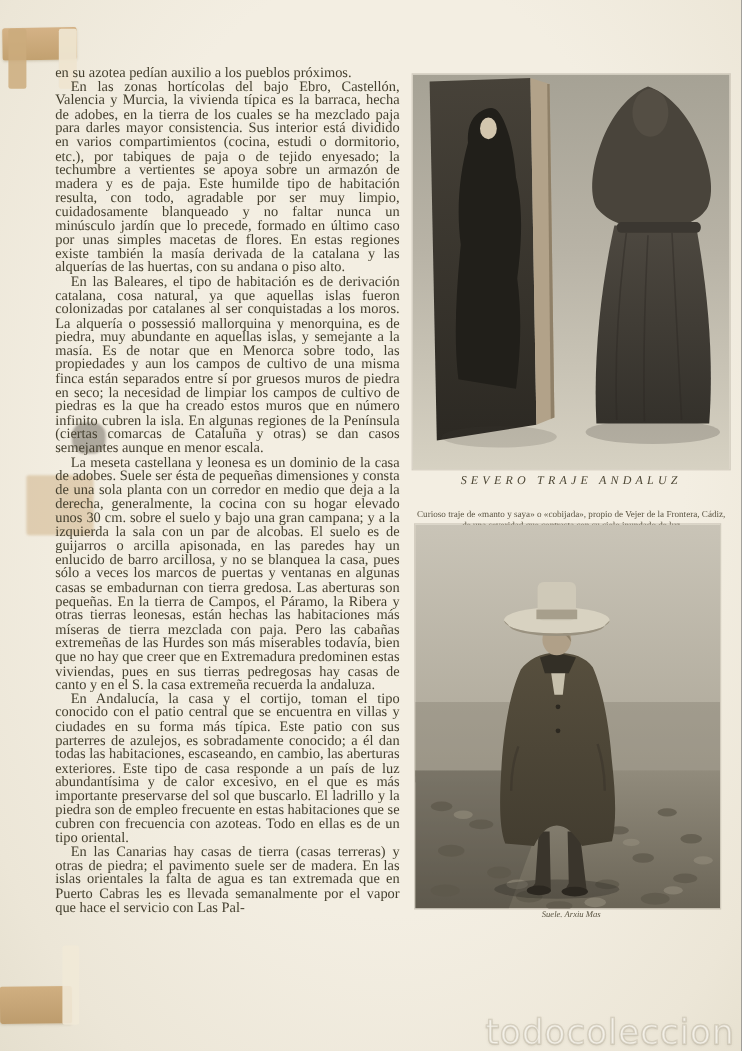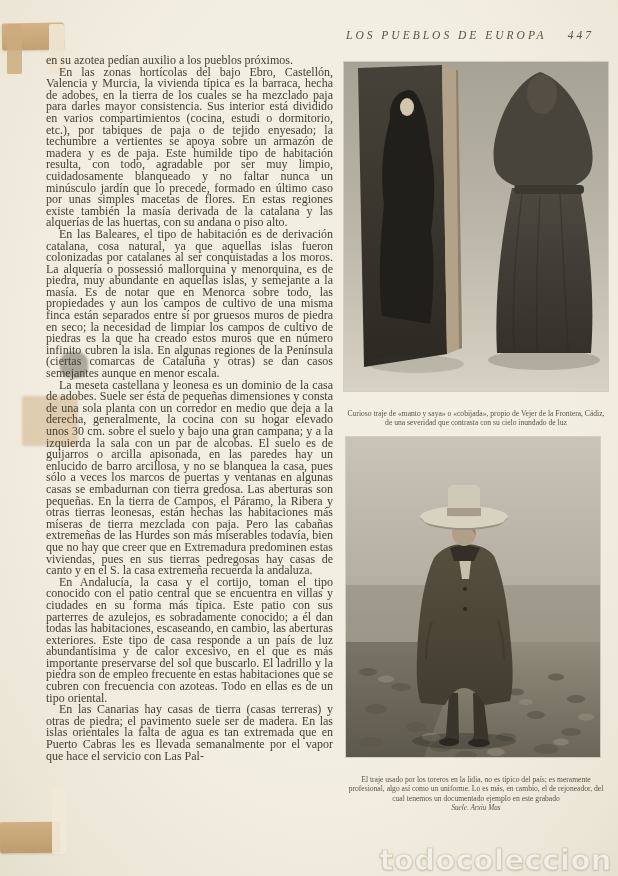--- a/index.html
+++ b/index.html
@@ -38,21 +38,21 @@
     text-align:center;color:#5a5442;
   }
   .fig-credit{
     margin-top:1px;text-align:center;font-style:italic;
     font-size:7.2px;color:#5a5442;
   }
   
   .watermark{
     position:absolute;right:6px;bottom:-1px;
     font-family:"DejaVu Sans","Liberation Sans",sans-serif;
-    font-weight:bold;font-size:29px;letter-spacing:.5px;
+    font-weight:normal;font-size:29px;letter-spacing:.5px;
     color:rgba(253,250,243,.78);
     -webkit-text-stroke:1.2px rgba(193,185,167,.55);
     text-shadow:0 1px 2px rgba(170,162,142,.5);
   }
   
   .tape{position:absolute;border-radius:2px;}
   .tape-tl-h{left:2px;top:23px;width:62px;height:27px;
     background:linear-gradient(#d4b286,#c2a170);transform:rotate(-1deg);
     box-shadow:0 1px 2px rgba(120,100,60,.25);}
   .tape-tl-v{left:7px;top:24px;width:15px;height:50px;background:#cbab7d;opacity:.85;}
@@ -72,24 +72,20 @@
 <div class="page">
 
   <div class="tape tape-tl-h"></div>
   <div class="tape tape-tl-v"></div>
   <div class="tape tape-tl-pale"></div>
   <div class="tape smudge-dark"></div>
   <div class="tape tape-mid"></div>
   <div class="tape tape-bl"></div>
   <div class="tape tape-bl-pale"></div>
 
-  <div class="masthead">
-    <span>LOS PUEBLOS DE EUROPA</span>
-    <span>447</span>
-  </div>
 
   <div class="article">
     <p class="first">en su azotea pedían auxilio a los pueblos próximos.</p>
     <p>En las zonas hortícolas del bajo Ebro, Castellón, Valencia y Murcia, la vivienda típica es la barraca, hecha de adobes, en la tierra de los cuales se ha mezclado paja para darles mayor consistencia. Sus interior está dividido en varios compartimientos (cocina, estudi o dormitorio, etc.), por tabiques de paja o de tejido enyesado; la techumbre a vertientes se apoya sobre un armazón de madera y es de paja. Este humilde tipo de habitación resulta, con todo, agradable por ser muy limpio, cuidadosamente blanqueado y no faltar nunca un minúsculo jardín que lo precede, formado en último caso por unas simples macetas de flores. En estas regiones existe también la masía derivada de la catalana y las alquerías de las huertas, con su andana o piso alto.</p>
     <p>En las Baleares, el tipo de habitación es de derivación catalana, cosa natural, ya que aquellas islas fueron colonizadas por catalanes al ser conquistadas a los moros. La alquería o possessió mallorquina y menorquina, es de piedra, muy abundante en aquellas islas, y semejante a la masía. Es de notar que en Menorca sobre todo, las propiedades y aun los campos de cultivo de una misma finca están separados entre sí por gruesos muros de piedra en seco; la necesidad de limpiar los campos de cultivo de piedras es la que ha creado estos muros que en número infinito cubren la isla. En algunas regiones de la Península (ciertas comarcas de Cataluña y otras) se dan casos semejantes aunque en menor escala.</p>
     <p>La meseta castellana y leonesa es un dominio de la casa de adobes. Suele ser ésta de pequeñas dimensiones y consta de una sola planta con un corredor en medio que deja a la derecha, generalmente, la cocina con su hogar elevado unos 30 cm. sobre el suelo y bajo una gran campana; y a la izquierda la sala con un par de alcobas. El suelo es de guijarros o arcilla apisonada, en las paredes hay un enlucido de barro arcillosa, y no se blanquea la casa, pues sólo a veces los marcos de puertas y ventanas en algunas casas se embadurnan con tierra gredosa. Las aberturas son pequeñas. En la tierra de Campos, el Páramo, la Ribera y otras tierras leonesas, están hechas las habitaciones más míseras de tierra mezclada con paja. Pero las cabañas extremeñas de las Hurdes son más miserables todavía, bien que no hay que creer que en Extremadura predominen estas viviendas, pues en sus tierras pedregosas hay casas de canto y en el S. la casa extremeña recuerda la andaluza.</p>
     <p>En Andalucía, la casa y el cortijo, toman el tipo conocido con el patio central que se encuentra en villas y ciudades en su forma más típica. Este patio con sus parterres de azulejos, es sobradamente conocido; a él dan todas las habitaciones, escaseando, en cambio, las aberturas exteriores. Este tipo de casa responde a un país de luz abundantísima y de calor excesivo, en el que es más importante preservarse del sol que buscarlo. El ladrillo y la piedra son de empleo frecuente en estas habitaciones que se cubren con frecuencia con azoteas. Todo en ellas es de un tipo oriental.</p>
     <p>En las Canarias hay casas de tierra (casas terreras) y otras de piedra; el pavimento suele ser de madera. En las islas orientales la falta de agua es tan extremada que en Puerto Cabras les es llevada semanalmente por el vapor que hace el servicio con Las Pal-</p>
   </div>
 
@@ -126,20 +122,21 @@
       <ellipse cx="72" cy="302" rx="48" ry="9" fill="rgba(60,56,48,.16)"></ellipse>
       <path d="M168,126 C158,170 150,232 153,291 L247,291 C251,238 246,180 236,126 Z" fill="url(#g1skirt)"></path>
       <path d="M178,132 C172,180 168,240 170,288 M196,134 C193,190 192,244 193,289
                M216,132 C219,188 222,242 224,288" stroke="#2c2923" stroke-width="1.3" fill="none" opacity=".45"></path>
       <path d="M196,10 C180,16 165,35 157,57 C149,78 147,99 153,111 C162,123 180,129 201,129
                C222,129 240,122 246,110 C252,96 247,72 237,52 C228,32 212,15 196,10 Z" fill="#49443b"></path>
       <ellipse cx="198" cy="32" rx="15" ry="20" fill="#544e44"></ellipse>
       <rect x="170" y="123" width="70" height="9" rx="4" fill="#3b3731"></rect>
     </svg>
     <figcaption>
+      <div class="fig-title">SEVERO TRAJE ANDALUZ</div>
       <div class="fig-caption">Curioso traje de «manto y saya» o «cobijada», propio de Vejer de la Frontera, Cádiz, de una severidad que contrasta con su cielo inundado de luz</div>
     </figcaption>
   </figure>
 
   <figure class="figure fig2">
     <svg class="photo" width="254" height="320" viewBox="0 0 254 320" role="img">
       <defs>
         <linearGradient id="g2wall" x1="0" y1="0" x2="0" y2="1">
           <stop offset="0" stop-color="#c9c4b7"></stop>
           <stop offset="1" stop-color="#aba596"></stop>
@@ -197,20 +194,19 @@
       <circle cx="119" cy="172" r="2" fill="#2c2820"></circle>
       <path d="M86,185 C82,196 80,210 80,222 M152,183 C156,196 158,210 158,222" stroke="#37322a" stroke-width="2" fill="none" opacity=".5"></path>
       <ellipse cx="118" cy="96" rx="12" ry="13" fill="#b0a088"></ellipse>
       <path d="M118,84 C124,84 129,90 130,98 C126,92 122,89 118,89 Z" fill="#8e8069"></path>
       <ellipse cx="118" cy="80" rx="44" ry="11" fill="#d8d2c1"></ellipse>
       <path d="M74,80 A44,11 0 0 0 162,80 L158,84 A40,9 0 0 1 78,84 Z" fill="#9a9280"></path>
       <rect x="102" y="48" width="32" height="32" rx="5" fill="#cfc9b8"></rect>
       <rect x="101" y="71" width="34" height="8" fill="#a79f8c"></rect>
     </svg>
     <figcaption>
-      <div class="fig-caption">El traje usado por los toreros en la lidia, no es típico del país; es meramente profesional, algo así como un uniforme. Lo es más, en cambio, el de rejoneador, del cual tenemos un documentado ejemplo en este grabado</div>
       <div class="fig-credit">Suele. Arxiu Mas</div>
     </figcaption>
   </figure>
 
   <div class="watermark">todocoleccion</div>
 
 </div>
 
 </body></html>

